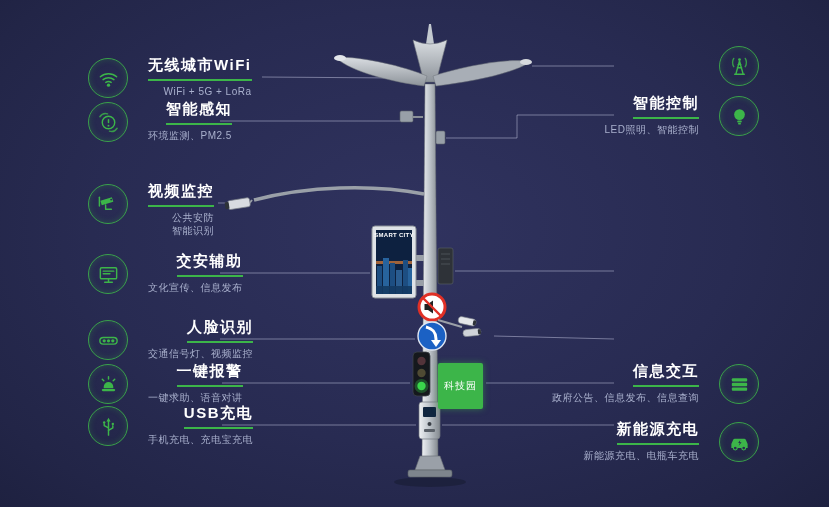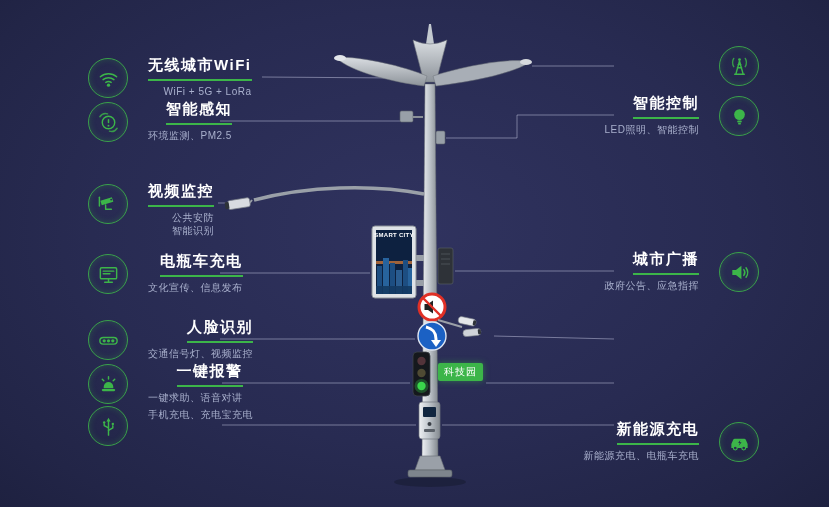--- a/index.html
+++ b/index.html
@@ -29,21 +29,21 @@
     padding-bottom:4px;border-bottom:2px solid #3cb549;white-space:nowrap;
   }
   .fsub{font-size:10px;color:#a9b0cd;margin-top:5px;letter-spacing:0.5px;white-space:pre-line;line-height:1.25;}
   .sub-center{margin-right:26px;}
   #screen-caption{
     left:374px;top:232px;width:40px;text-align:center;color:#ffffff;
     font-size:6px;font-weight:bold;letter-spacing:0.3px;line-height:1.1;
   }
   #tech-tag{
     left:438px;top:363px;background:#3cb549;color:#ffffff;font-size:10px;
-    padding:2px 6px;border-radius:2px;letter-spacing:1px;box-shadow:0 0 6px rgba(61,181,73,0.5);
+    padding:16px 6px;border-radius:2px;letter-spacing:1px;box-shadow:0 0 6px rgba(61,181,73,0.5);
   }
 </style>
 </head>
 <body>
 
 <div id="canvas">
 
   <svg id="scene" width="829" height="507" viewBox="0 0 829 507">
     <defs>
       <linearGradient id="poleGrad" x1="0" y1="0" x2="1" y2="0">
@@ -223,21 +223,21 @@
 
   <div class="feature left" style="top:252px">
     <div class="icon-ring">
       <svg viewBox="0 0 24 24">
           <rect class="ic" x="3.5" y="5" width="17" height="11.5" rx="1.2"></rect>
           <path class="ic" d="M8 20h8 M12 16.5V20"></path>
           <path class="ic" d="M6.5 8.5h11 M6.5 11.2h7" stroke-width="1.1"></path>
         </svg>
     </div>
     <div class="ftext">
-      <div class="ftitle">电瓶车充电</div>
+      <div class="ftitle">交安辅助</div>
       <div class="fsub">文化宣传、信息发布</div>
     </div>
   </div>
 
   <div class="feature left" style="top:318px">
     <div class="icon-ring">
       <svg viewBox="0 0 24 24">
           <rect class="ic" x="3" y="8.8" width="18" height="7" rx="3.5"></rect>
           <circle class="icf" cx="7.5" cy="12.3" r="1.7"></circle>
           <circle class="icf" cx="12" cy="12.3" r="1.7"></circle>
@@ -269,20 +269,21 @@
       <svg viewBox="0 0 24 24">
           <path class="ic" d="M12 21V6.5" stroke-width="1.8"></path>
           <path class="icf" d="M12 2.8l2.2 3.9h-4.4Z"></path>
           <path class="ic" d="M12 13.5 7.5 11V9.3"></path>
           <circle class="icf" cx="7.5" cy="7.9" r="1.3"></circle>
           <path class="ic" d="M12 16l4.5-2.5v-2.2"></path>
           <rect class="icf" x="15.4" y="8.2" width="2.2" height="2.2"></rect>
         </svg>
     </div>
     <div class="ftext">
+      <div class="ftitle">USB充电</div>
       <div class="fsub">手机充电、充电宝充电</div>
     </div>
   </div>
 
   <div class="feature right" style="top:44px">
     <div class="icon-ring">
       <svg viewBox="0 0 24 24">
           <circle class="icf" cx="12" cy="4.8" r="1.5"></circle>
           <path class="ic" d="M12 6.3 8.2 20 M12 6.3 15.8 20 M9.8 13.4h4.4 M10.6 10h2.8 M7 20h10"></path>
           <path class="ic" d="M6 3.6a8.5 8.5 0 0 0 0 8.6" opacity="0.8"></path>
@@ -298,34 +299,35 @@
           <rect class="icf" x="9.6" y="16.2" width="4.8" height="2" rx="0.9"></rect>
           <rect class="icf" x="10.4" y="18.8" width="3.2" height="1.6" rx="0.8"></rect>
         </svg>
     </div>
     <div class="ftext">
       <div class="ftitle">智能控制</div>
       <div class="fsub">LED照明、智能控制</div>
     </div>
   </div>
 
-  <div class="feature right" style="top:250px">
-    <div class="icon-ring">
-      <svg viewBox="0 0 24 24">
-          <path class="icf" d="M4.5 9.5h3.8L14 5v14l-5.7-4.5H4.5Z"></path>
-          <path class="ic" d="M16.5 9a5 5 0 0 1 0 6 M18.8 7a8.5 8.5 0 0 1 0 10"></path>
-        </svg>
-    </div>
-    <div class="ftext">
-      <div class="ftitle">城市广播</div>
-      <div class="fsub">政府公告、应急指挥</div>
-    </div>
-  </div>
-
-
+
+
+  <div class="feature right" style="top:362px">
+    <div class="icon-ring">
+      <svg viewBox="0 0 24 24">
+          <rect class="icf" x="4" y="5.5" width="16" height="3.4" rx="1"></rect>
+          <rect class="icf" x="4" y="10.3" width="16" height="3.4" rx="1"></rect>
+          <rect class="icf" x="4" y="15.1" width="16" height="3.4" rx="1"></rect>
+        </svg>
+    </div>
+    <div class="ftext">
+      <div class="ftitle">信息交互</div>
+      <div class="fsub">政府公告、信息发布、信息查询</div>
+    </div>
+  </div>
 
   <div class="feature right" style="top:420px">
     <div class="icon-ring">
       <svg viewBox="0 0 24 24">
           <path class="icf" d="M3.5 13.5l1.8-4.2A2 2 0 0 1 7.1 8h9.8a2 2 0 0 1 1.8 1.3l1.8 4.2v4.3h-17Z"></path>
           <path d="M12.8 9.3l-2.2 3.2h1.7l-1.1 2.8 3-3.6h-1.8Z" fill="#282b52"></path>
           <circle cx="7.6" cy="17.8" r="2" fill="#282b52" stroke="#3cb549" stroke-width="1.2"></circle>
           <circle cx="16.4" cy="17.8" r="2" fill="#282b52" stroke="#3cb549" stroke-width="1.2"></circle>
         </svg>
     </div>

